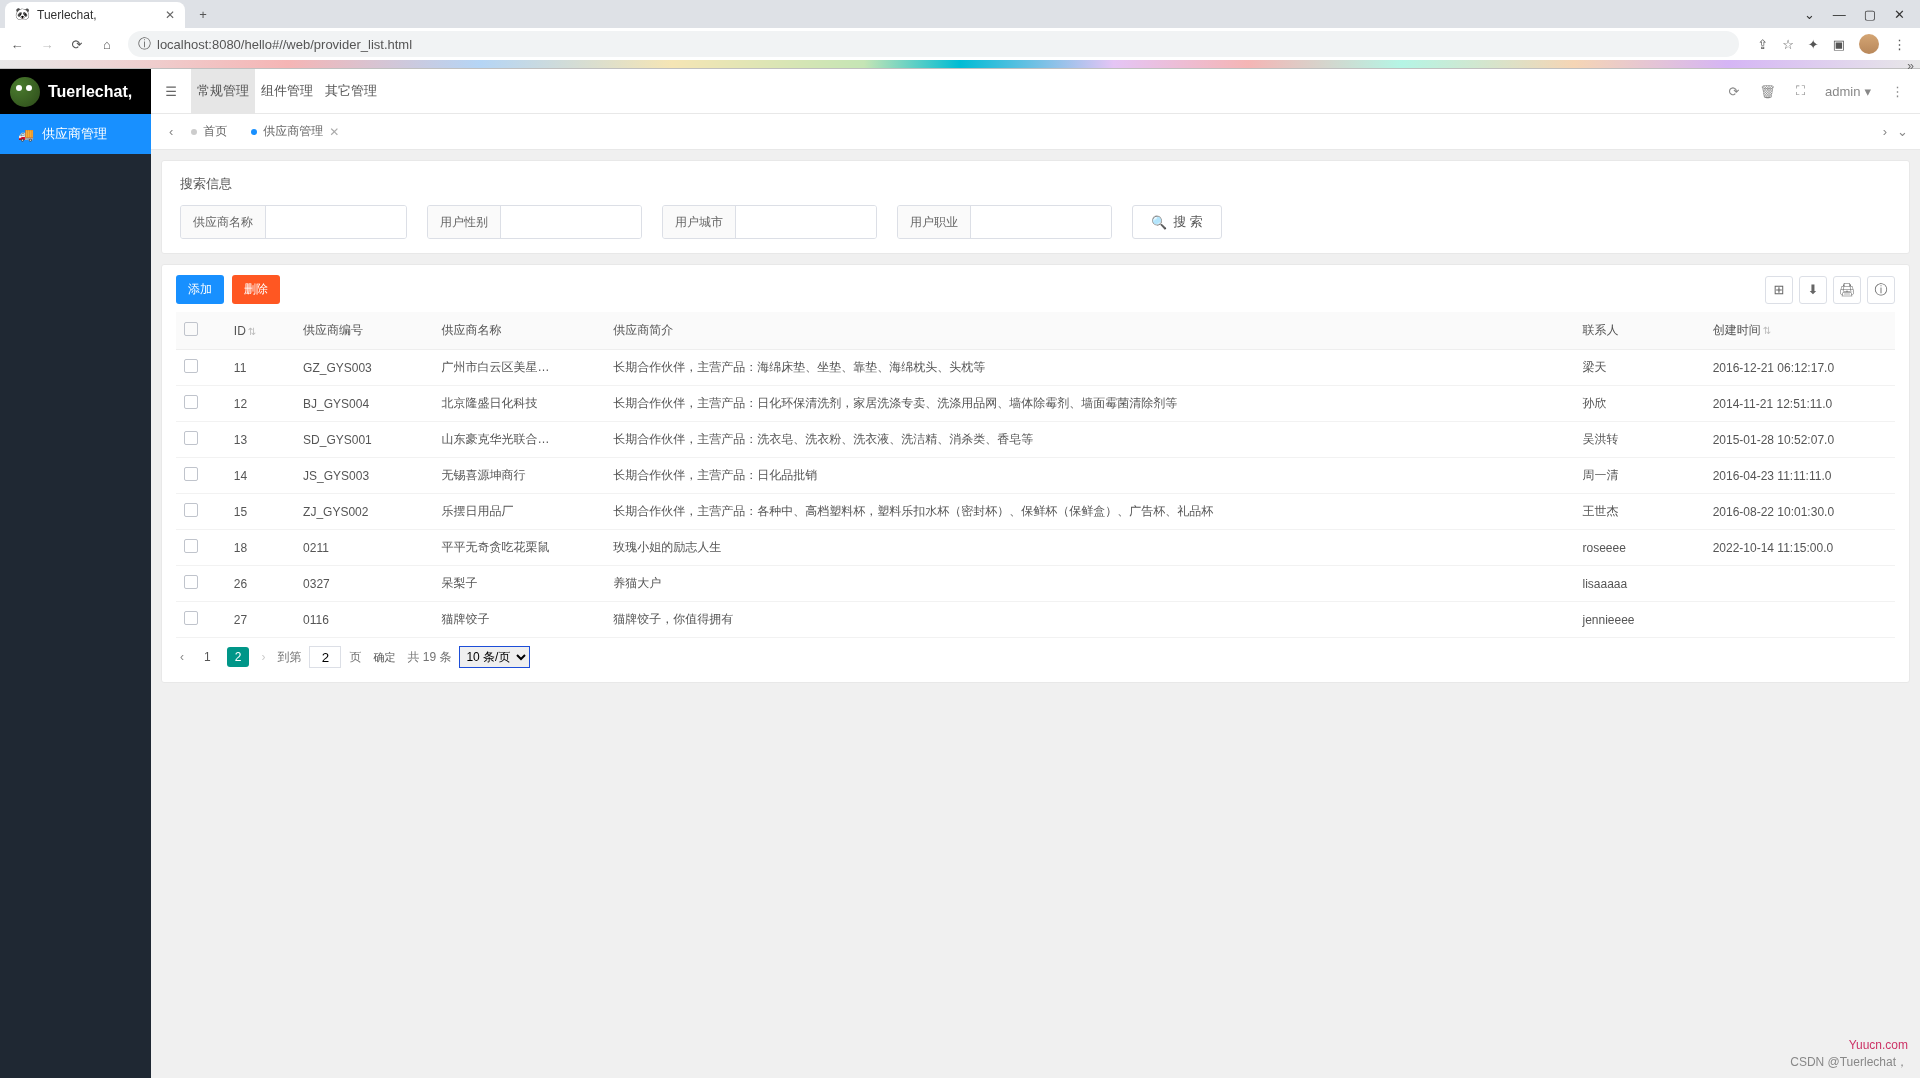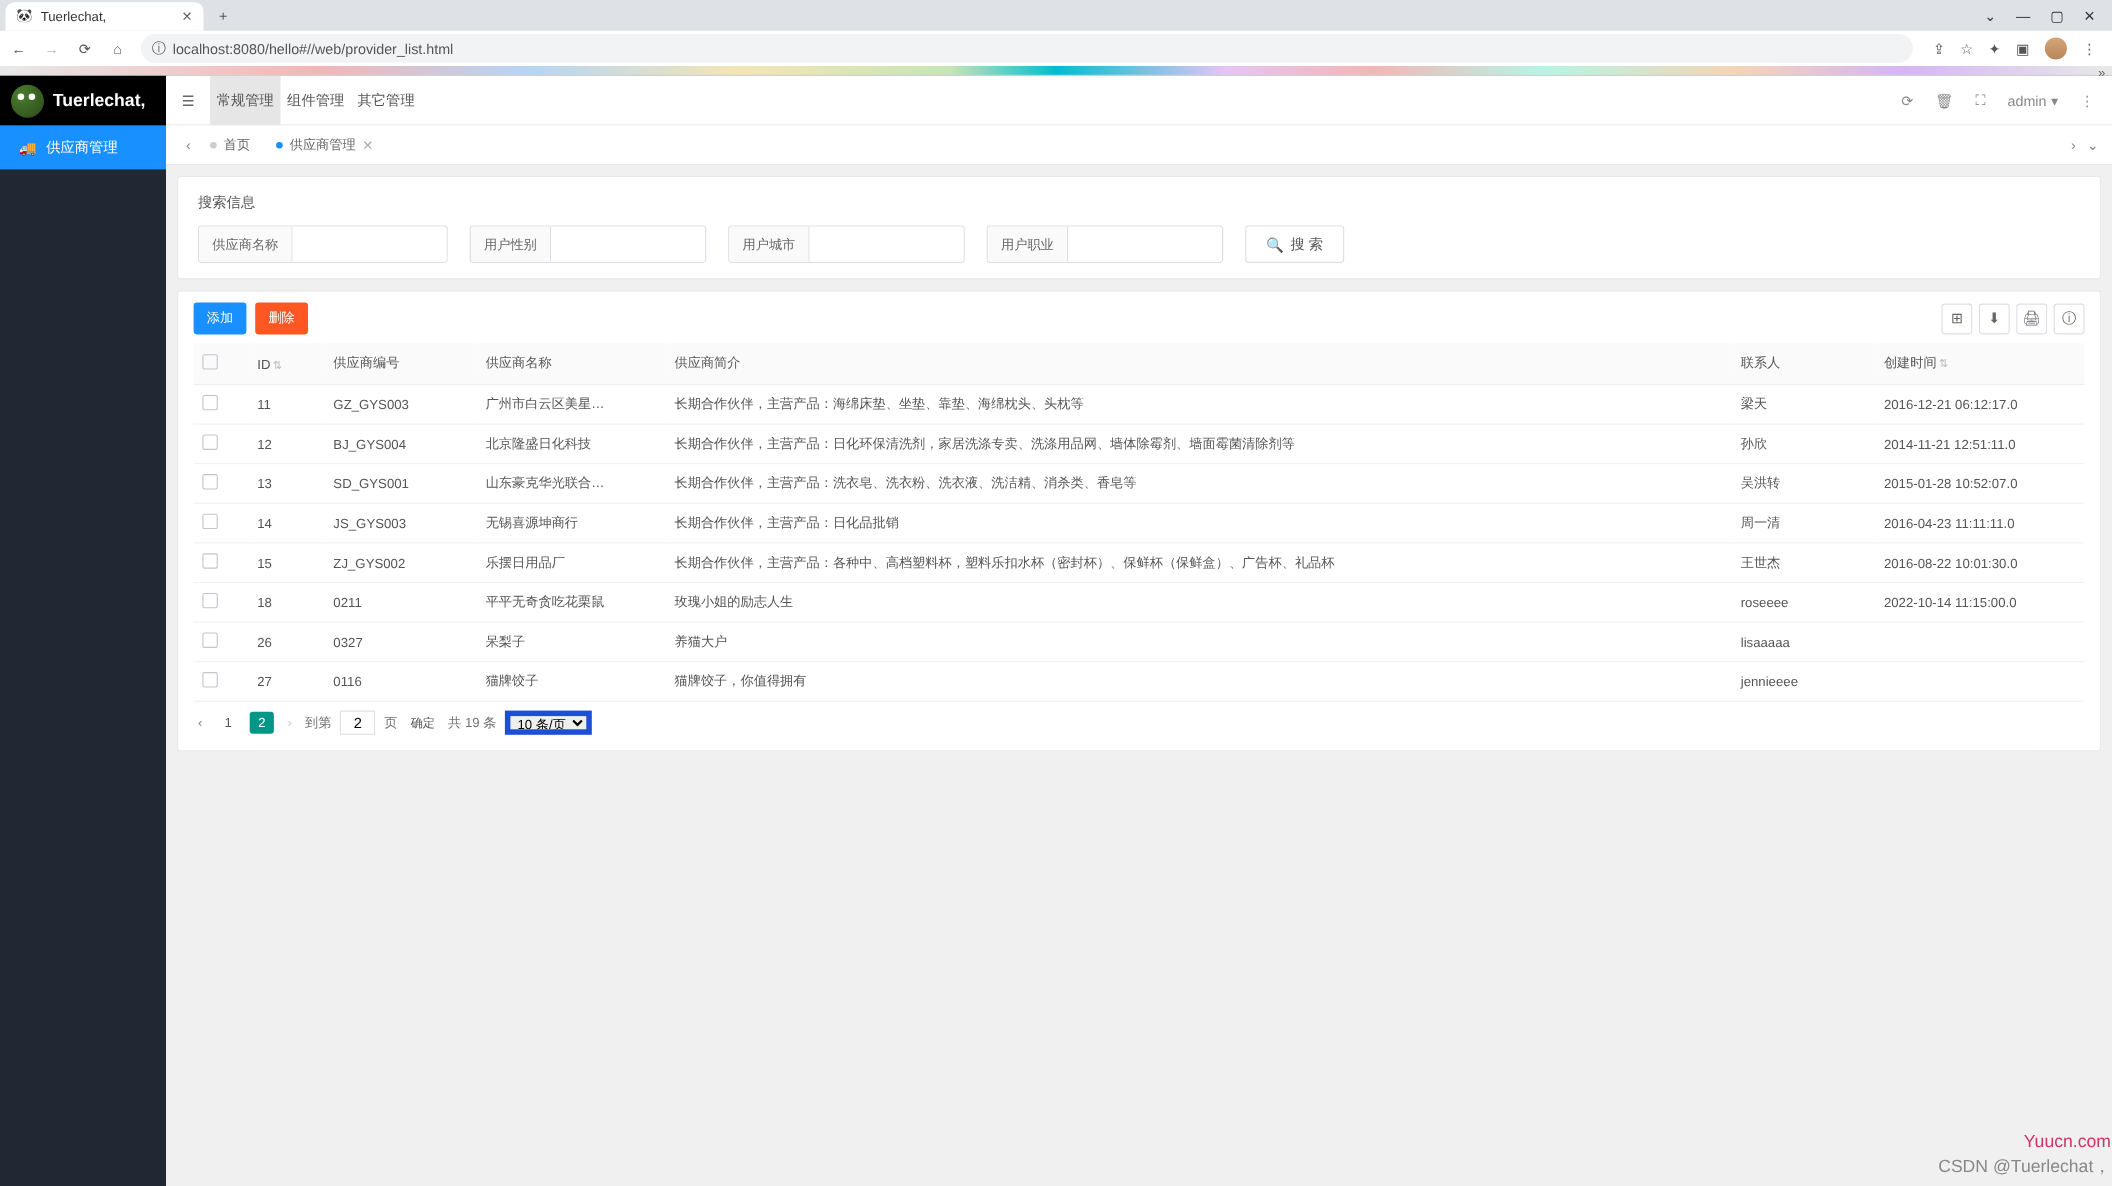--- a/index.html
+++ b/index.html
@@ -75,25 +75,25 @@
     tbody td { padding: 9px 8px; border-bottom: 1px solid #f2f2f2; color: #555; white-space: nowrap; overflow: hidden; text-overflow: ellipsis; }
     .checkbox { width: 14px; height: 14px; border: 1px solid #c0c4cc; border-radius: 2px; display: inline-block; cursor: pointer; }
     .sort-arrows { color: #bbb; margin-left: 2px; font-size: 10px; }
 
     .pagination { display: flex; align-items: center; gap: 8px; padding: 8px 0 4px; font-size: 12px; color: #555; }
     .page-arrow { cursor: pointer; color: #888; padding: 0 4px; }
     .page-arrow.disabled { color: #ccc; }
     .page-num { padding: 3px 8px; border-radius: 3px; cursor: pointer; }
     .page-num.active { background: #009688; color: #fff; }
     .page-input { width: 32px; height: 22px; border: 1px solid #dcdfe6; text-align: center; }
-    .page-select { height: 22px; border: 5px solid #1d4ed8; font-size: 12px; padding: 0 2px; }
+    .page-select { height: 22px; border: 1px solid #1d4ed8; font-size: 12px; padding: 0 2px; }
     .page-label { color: #737373; }
     .page-confirm { font-size: 11px; color: #555; cursor: pointer; padding: 0 4px; }
 
-    .watermark { position: absolute; bottom: 8px; right: 1px; font-size: 16px; color: #888; text-align: right; }
+    .watermark { position: absolute; bottom: 8px; right: 12px; font-size: 12px; color: #888; text-align: right; }
     .watermark .red { color: #cc3366; display: block; margin-bottom: 2px; }
 
     .col-chk { width: 36px; }
     .col-id { width: 50px; }
     .col-num { width: 100px; }
     .col-name { width: 122px; }
     .col-desc { width: 700px; }
     .col-contact { width: 94px; }
     .col-time { width: 120px; }
   </style>

